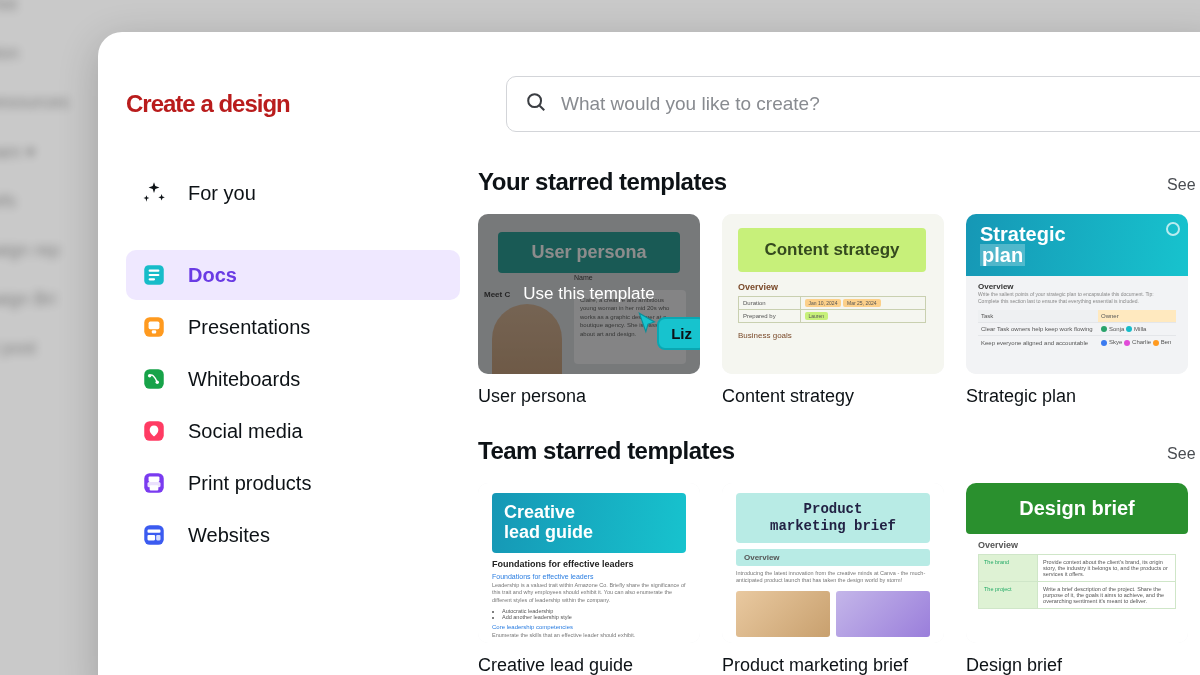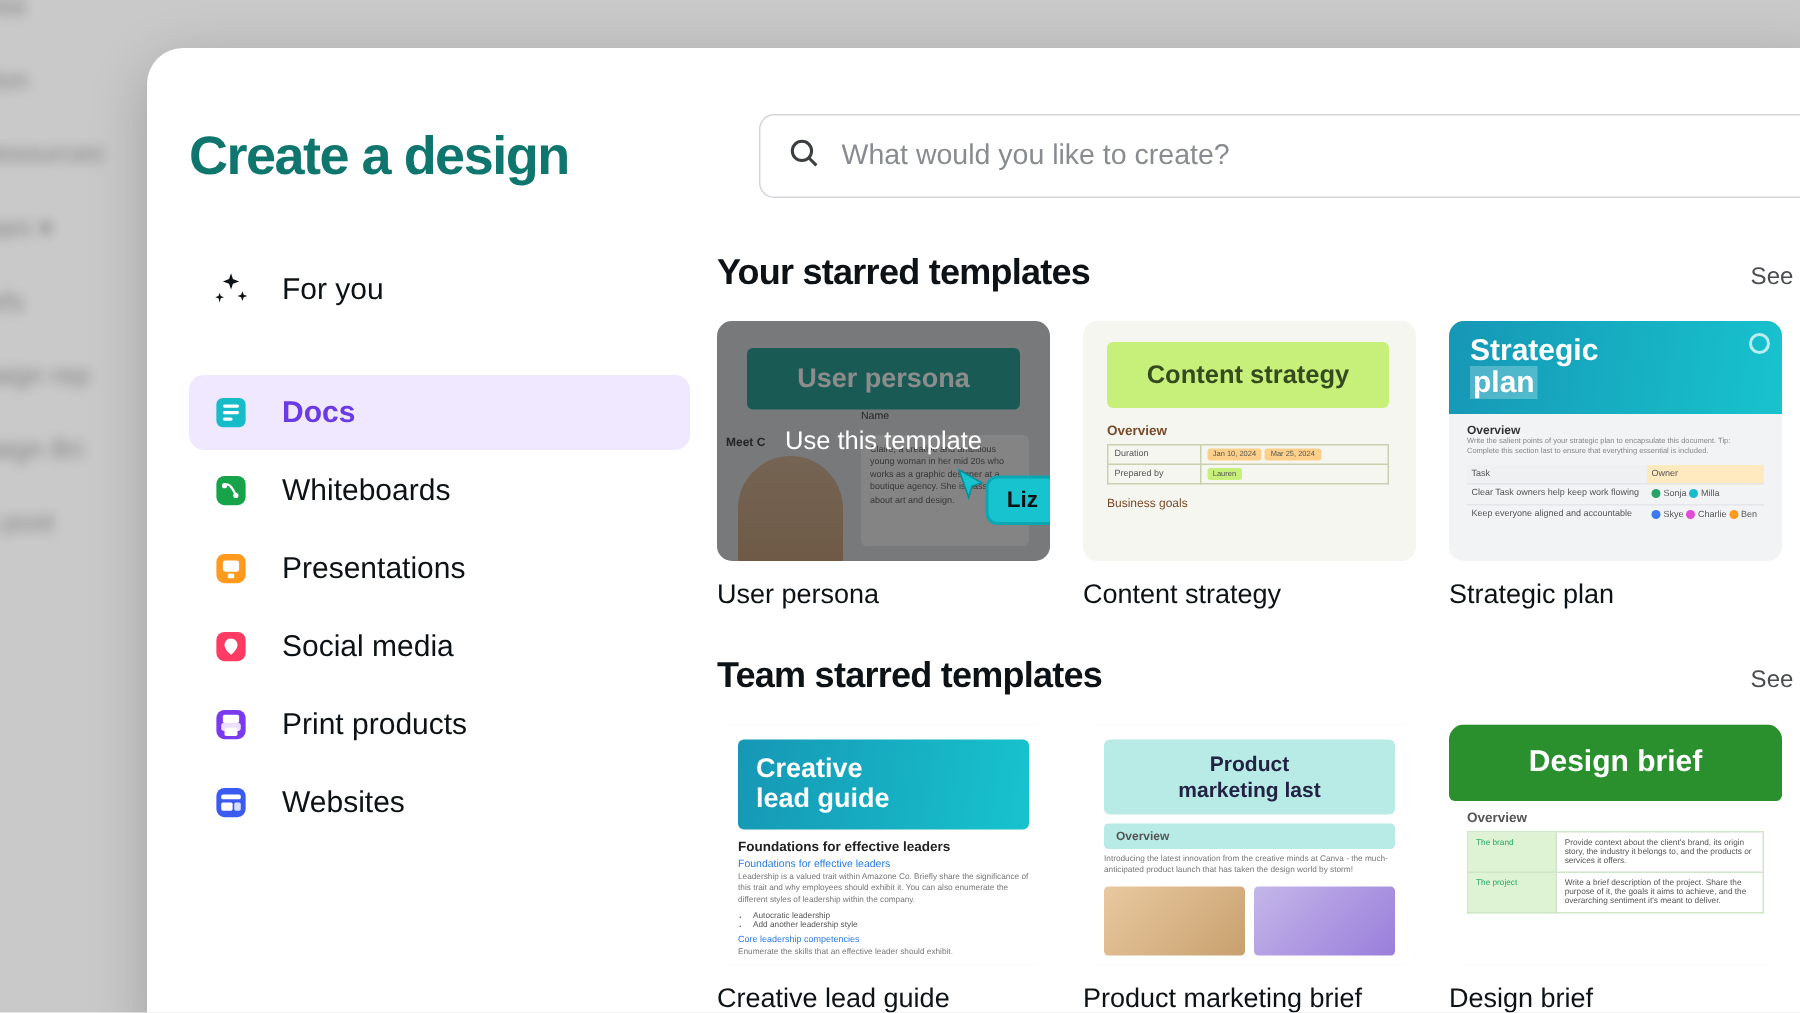--- a/index.html
+++ b/index.html
@@ -21,21 +21,21 @@
     border-radius: 24px 0 0 0;
     box-shadow: 0 10px 40px rgba(0,0,0,0.2);
     padding: 44px 0 0 28px;
   }
 
   .header-row {
     display: flex; align-items: center; gap: 28px;
     padding-right: 0;
   }
   .page-title {
-    font-size: 36px; font-weight: 800; letter-spacing: -1px; color: #0f766e;
+    font-size: 24px; font-weight: 800; letter-spacing: -1px; color: #b91c1c;
     white-space: nowrap; flex: 0 0 auto; width: 352px;
   }
   .search-bar {
     flex: 1; display: flex; align-items: center;
     height: 56px; border: 1px solid #d3d5d9; border-radius: 10px;
     padding: 0 18px; gap: 14px;
     margin-right: 0;
   }
   .search-bar svg { flex: 0 0 auto; }
   .search-bar input {
@@ -121,21 +121,21 @@
 
   .mock-lead { background:#fff; padding:10px 14px; }
   .mock-lead .hdr { background: linear-gradient(100deg,#1697b5,#17c3ce); color:#fff; font-size:18px; line-height:1.1; padding:10px 12px; border-radius:4px; text-align:left; }
   .mock-lead .sub { font-size:9px; font-weight:700; color:#222; margin-top:6px; }
   .mock-lead .lnk { font-size:7px; color:#2a7de1; margin-top:4px; }
   .mock-lead .txt { font-size:5.5px; color:#777; line-height:1.4; margin-top:2px; }
   .mock-lead ul { font-size:5.5px; color:#555; margin:3px 0 0 10px; }
   .mock-lead .lnk2 { font-size:6px; color:#2a7de1; margin-top:4px; }
 
   .mock-pm { background:#fff; padding:10px 14px 0 14px; }
-  .mock-pm .hdr { background:#b8ebe5; color:#224; font-size:14px; line-height:1.2; text-align:center; padding:8px 6px; border-radius:4px; }
+  .mock-pm .hdr { background:#b8ebe5; color:#224; font-size:14px; line-height:1.2; text-align:center; padding:8px 6px; border-radius:4px;font-family:Liberation Mono, monospace; }
   .mock-pm .ov { background:#b8ebe5; margin-top:6px; padding:4px 8px; font-size:8px; font-weight:600; border-radius:3px; }
   .mock-pm .txt { font-size:5.5px; color:#777; line-height:1.4; margin-top:4px; }
   .mock-pm .photos { display:flex; gap:6px; margin-top:6px; }
   .mock-pm .ph { flex:1; height:46px; border-radius:3px; }
 
   .mock-db { background:#fff; padding:0; }
   .mock-db .hdr { background:#2a902e; color:#fff; font-size:20px; text-align:center; padding:14px 6px; }
   .mock-db .ov { font-size:9px; font-weight:700; padding:6px 12px 2px; }
   .mock-db table { width: calc(100% - 24px); margin:2px 12px; border-collapse:collapse; font-size:5.5px; }
   .mock-db td { border:1px solid #cfe6c8; padding:4px 5px; vertical-align:top; }
@@ -191,38 +191,38 @@
               <rect x="7" y="11" width="10" height="2" rx="1" fill="#fff"></rect>
               <rect x="7" y="15" width="6" height="2" rx="1" fill="#fff"></rect>
             </svg>
         </span>
         <span>Docs</span>
       </div>
 
       <div class="side-item">
         <span class="ic">
           <svg width="26" height="26" viewBox="0 0 24 24">
+              <rect x="3" y="3" width="18" height="18" rx="5" fill="#ff9a1f"></rect>
+              <rect x="7" y="7" width="10" height="7" rx="1.5" fill="#fff"></rect>
+              <rect x="10" y="15" width="4" height="3" rx="1" fill="#fff"></rect>
+            </svg>
+        </span>
+        <span>Presentations</span>
+      </div>
+
+      <div class="side-item">
+        <span class="ic">
+          <svg width="26" height="26" viewBox="0 0 24 24">
               <rect x="3" y="3" width="18" height="18" rx="5" fill="#17a349"></rect>
               <circle cx="8" cy="9" r="1.6" fill="#fff"></circle>
               <circle cx="15" cy="15" r="1.6" fill="#fff"></circle>
               <path d="M8 9 Q11 6 15 15" stroke="#fff" stroke-width="1.4" fill="none"></path>
             </svg>
         </span>
         <span>Whiteboards</span>
-      </div>
-
-      <div class="side-item">
-        <span class="ic">
-          <svg width="26" height="26" viewBox="0 0 24 24">
-              <rect x="3" y="3" width="18" height="18" rx="5" fill="#ff9a1f"></rect>
-              <rect x="7" y="7" width="10" height="7" rx="1.5" fill="#fff"></rect>
-              <rect x="10" y="15" width="4" height="3" rx="1" fill="#fff"></rect>
-            </svg>
-        </span>
-        <span>Presentations</span>
       </div>
 
       <div class="side-item">
         <span class="ic">
           <svg width="26" height="26" viewBox="0 0 24 24">
               <rect x="3" y="3" width="18" height="18" rx="5" fill="#ff3b63"></rect>
               <path d="M12 7c2.5 0 4 2 4 4 0 3-4 6-4 6s-4-3-4-6c0-2 1.5-4 4-4z" fill="#fff"></path>
             </svg>
         </span>
         <span>Social media</span>
@@ -361,21 +361,21 @@
                 <div class="lnk2">Core leadership competencies</div>
                 <div class="txt">Enumerate the skills that an effective leader should exhibit.</div>
               </div>
             </div>
             <div class="card-label">Creative lead guide</div>
           </div>
 
           <div class="card">
             <div class="thumb">
               <div class="doc-mock mock-pm">
-                <div class="hdr"><span>Product</span><br><span>marketing last</span></div>
+                <div class="hdr"><span>Product</span><br><span>marketing brief</span></div>
                 <div class="ov">Overview</div>
                 <div class="txt">Introducing the latest innovation from the creative minds at Canva - the much-anticipated product launch that has taken the design world by storm!</div>
                 <div class="photos">
                   <div class="ph" style="background:linear-gradient(135deg,#e9c9a0,#c8a06e)"></div>
                   <div class="ph" style="background:linear-gradient(135deg,#c4b6e9,#9a7edb)"></div>
                 </div>
               </div>
             </div>
             <div class="card-label">Product marketing brief</div>
           </div>

